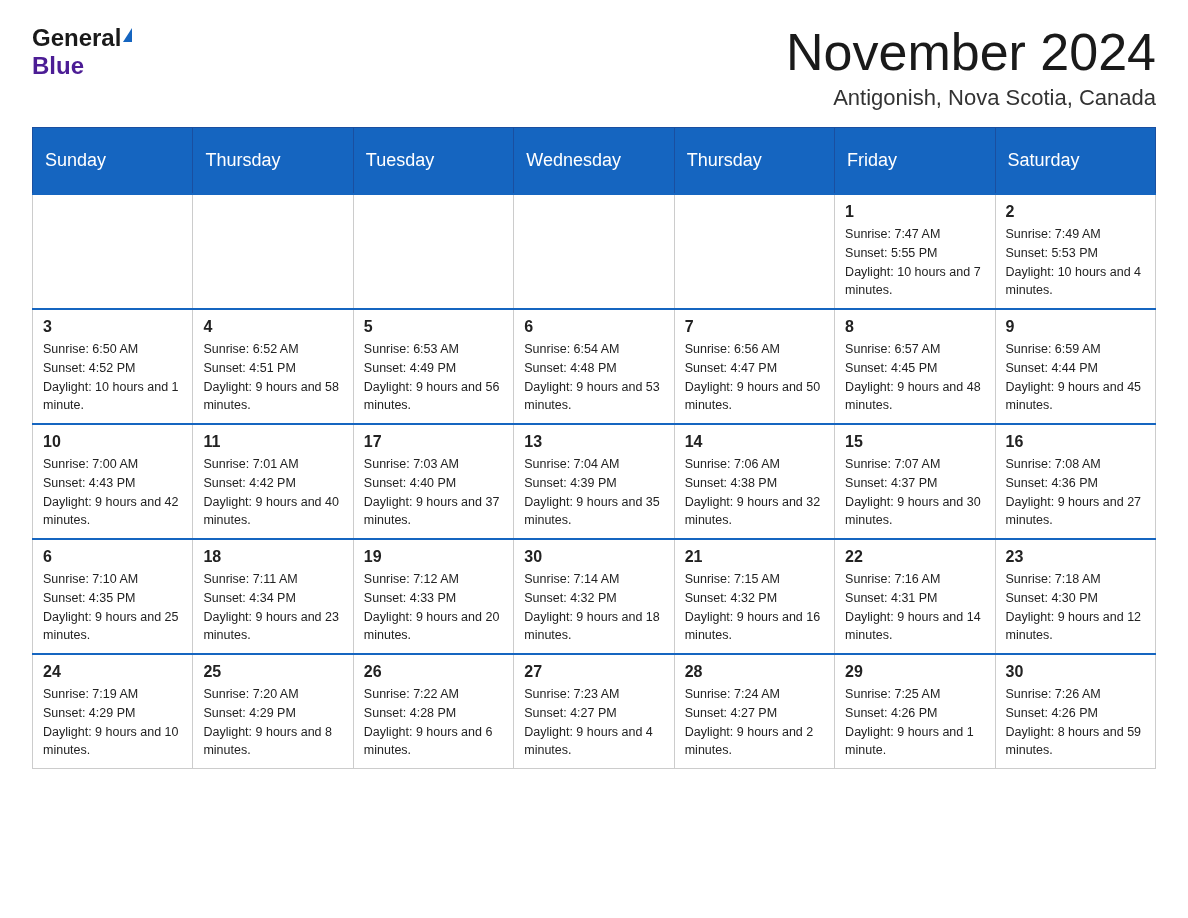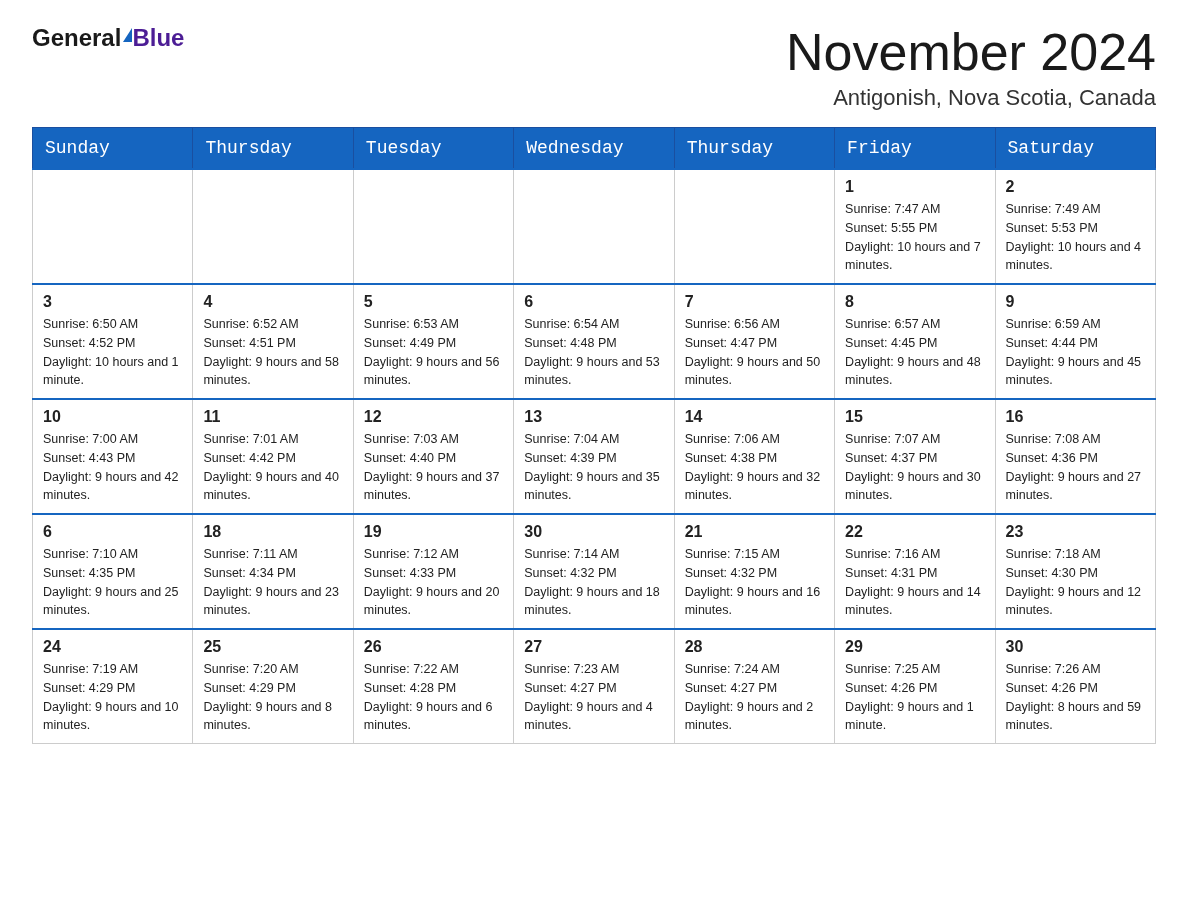--- a/index.html
+++ b/index.html
@@ -11,21 +11,21 @@
       min-height: 918px;
     }
     .header {
       display: flex;
       justify-content: space-between;
       align-items: flex-start;
       margin-bottom: 16px;
     }
     .logo {
       display: flex;
-      flex-direction: row;
+      flex-direction: column;
       align-items: flex-start;
     }
     .logo-triangle {
       display: inline-block;
       width: 0;
       height: 0;
       border-left: 9px solid transparent;
       border-bottom: 14px solid #1565c0;
       margin-left: 2px;
       vertical-align: middle;
@@ -49,24 +49,23 @@
     .calendar {
       width: 100%;
       border-collapse: collapse;
       margin-top: 8px;
     }
     .calendar th {
       background-color: #1565c0;
       color: #fff;
       font-size: 18px;
       font-weight: normal;
-      padding: 10px 12px;
+      padding: 22px 12px;
       text-align: left;
       border: 1px solid #1a4fa0;
-      font-family: Liberation Mono, monospace;
     }
     .calendar td {
       vertical-align: top;
       padding: 8px 10px;
       border: 1px solid #ccc;
       width: 14.28%;
       font-size: 13px;
       color: #222;
       min-height: 90px;
       background: #fff;
@@ -186,21 +185,21 @@
       <tr>
         <td>
           <span class="day-number">10</span>
           <div class="day-info">Sunrise: 7:00 AM<br>Sunset: 4:43 PM<br>Daylight: 9 hours and 42 minutes.</div>
         </td>
         <td>
           <span class="day-number">11</span>
           <div class="day-info">Sunrise: 7:01 AM<br>Sunset: 4:42 PM<br>Daylight: 9 hours and 40 minutes.</div>
         </td>
         <td>
-          <span class="day-number">12</span>
+          <span class="day-number">17</span>
           <div class="day-info">Sunrise: 7:03 AM<br>Sunset: 4:40 PM<br>Daylight: 9 hours and 37 minutes.</div>
         </td>
         <td>
           <span class="day-number">13</span>
           <div class="day-info">Sunrise: 7:04 AM<br>Sunset: 4:39 PM<br>Daylight: 9 hours and 35 minutes.</div>
         </td>
         <td>
           <span class="day-number">14</span>
           <div class="day-info">Sunrise: 7:06 AM<br>Sunset: 4:38 PM<br>Daylight: 9 hours and 32 minutes.</div>
         </td>

